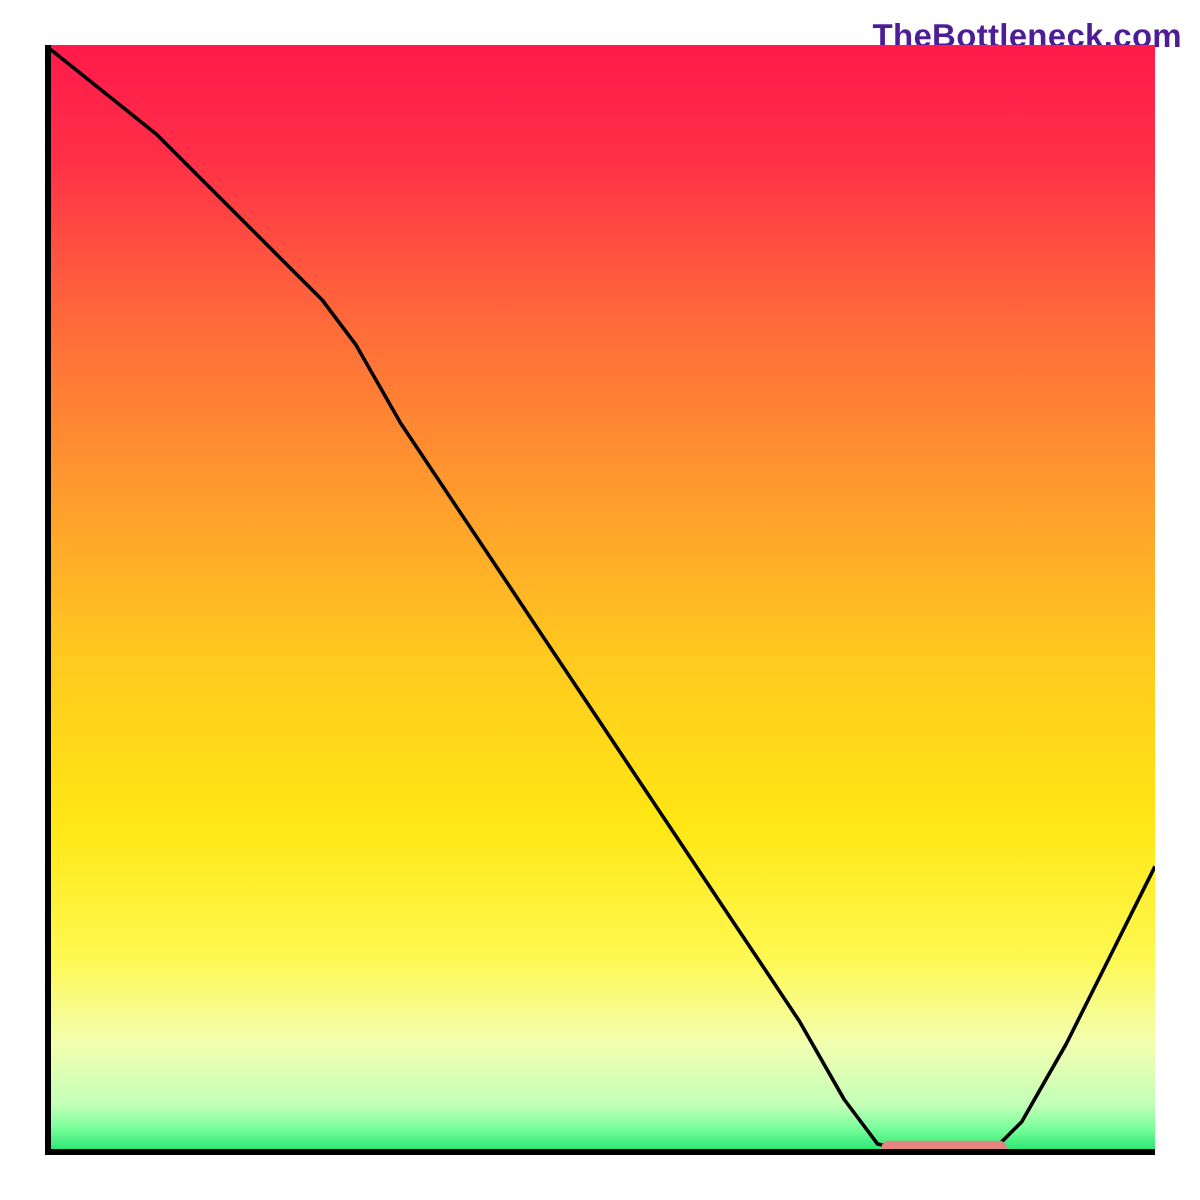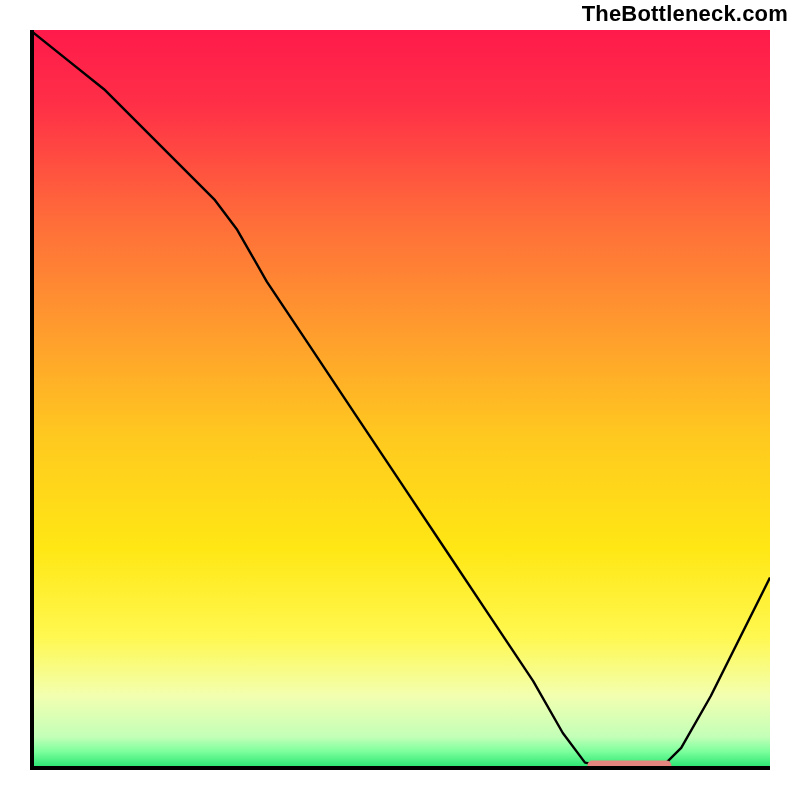--- a/index.html
+++ b/index.html
@@ -11,23 +11,23 @@
     font-family: Arial, Helvetica, sans-serif;
     overflow: hidden;
   }
   .stage {
     position: relative;
     width: 800px;
     height: 800px;
   }
   .watermark {
     position: absolute;
-    top: 1px;
+    top: 11px;
     right: 12px;
-    color: #000000;
+    color: #4c1d95;
     font-size: 22px;
     font-weight: 600;
     letter-spacing: 0.2px;
     user-select: none;
   }
   .plot-area {
     position: absolute;
     left: 30px;
     top: 30px;
     width: 740px;

